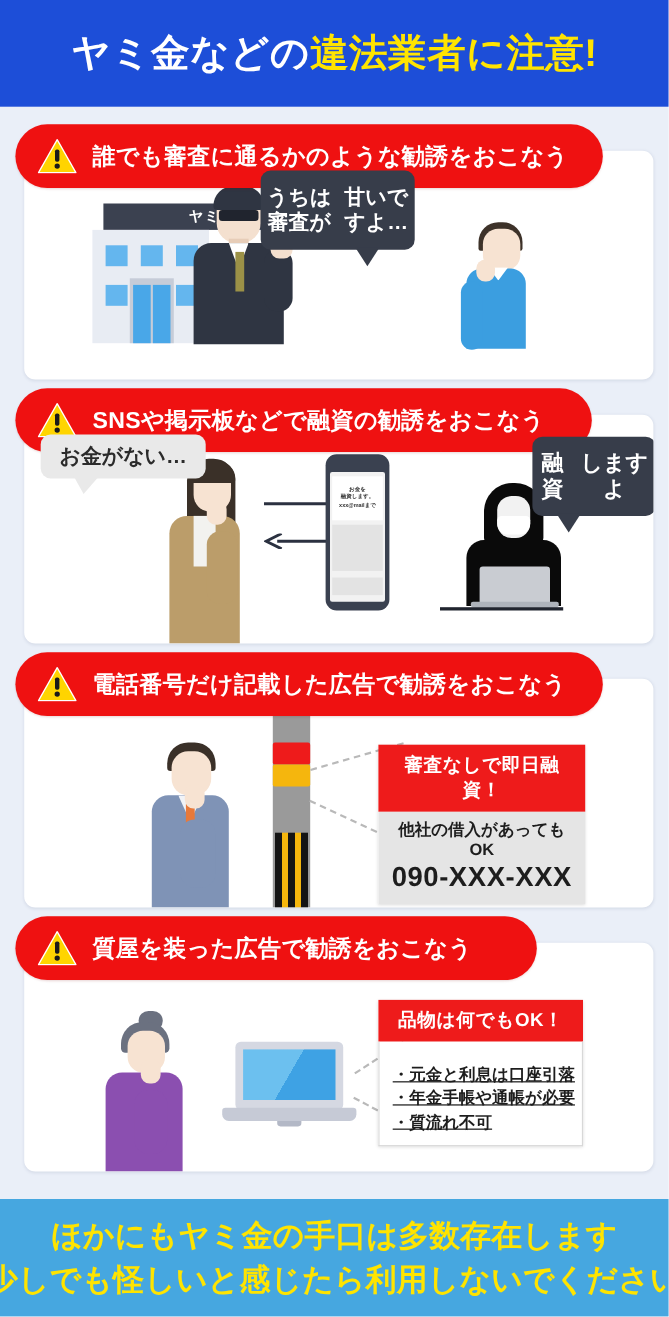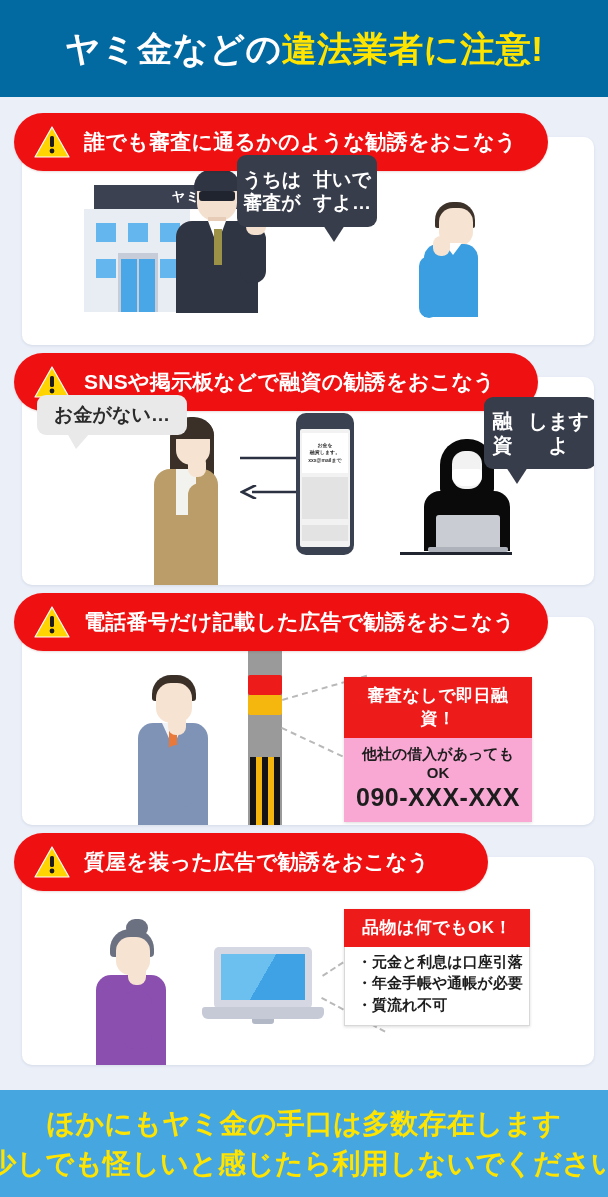--- a/index.html
+++ b/index.html
@@ -20,21 +20,21 @@
     position: relative;
     background: #eaeff8;
     overflow: hidden;
   }
 
   
   .header {
     position: absolute;
     left: 0; top: 0;
     width: 608px; height: 97px;
-    background: #0369a1;
+    background: #1d4ed8;
     display: flex;
     align-items: center;
     justify-content: center;
   }
   .header-title {
     font-size: 35px;
     font-weight: bold;
     letter-spacing: 0.5px;
     white-space: nowrap;
     line-height: 1;
@@ -160,41 +160,42 @@
   .poster-head {
     background: #ee1b1b;
     color: #ffffff;
     font-weight: bold;
     text-align: center;
     padding: 7px 10px 8px;
     font-size: 17px;
     letter-spacing: 0.5px;
   }
   .poster-body-yellow {
-    background: #f9a8d4;
+    background: #e5e5e5;
     padding: 7px 10px 10px;
     text-align: center;
   }
   .poster-sub {
     color: #1d1d1d;
     font-size: 15px;
     font-weight: bold;
   }
   .poster-phone {
     color: #1d1d1d;
     font-size: 25px;
     font-weight: bold;
     letter-spacing: 0.5px;
     margin-top: 2px;
   }
   .poster-body-white {
     background: #ffffff;
     border: 1px solid #d8d8d8;
     border-top: none;
-    padding: 4px 12px 10px;
+    padding: 20px 12px 10px;
+    text-decoration: underline;
   }
   .poster-li {
     color: #1d1d1d;
     font-size: 15px;
     font-weight: bold;
     line-height: 1.42;
     white-space: nowrap;
   }
 
   .dashed {

